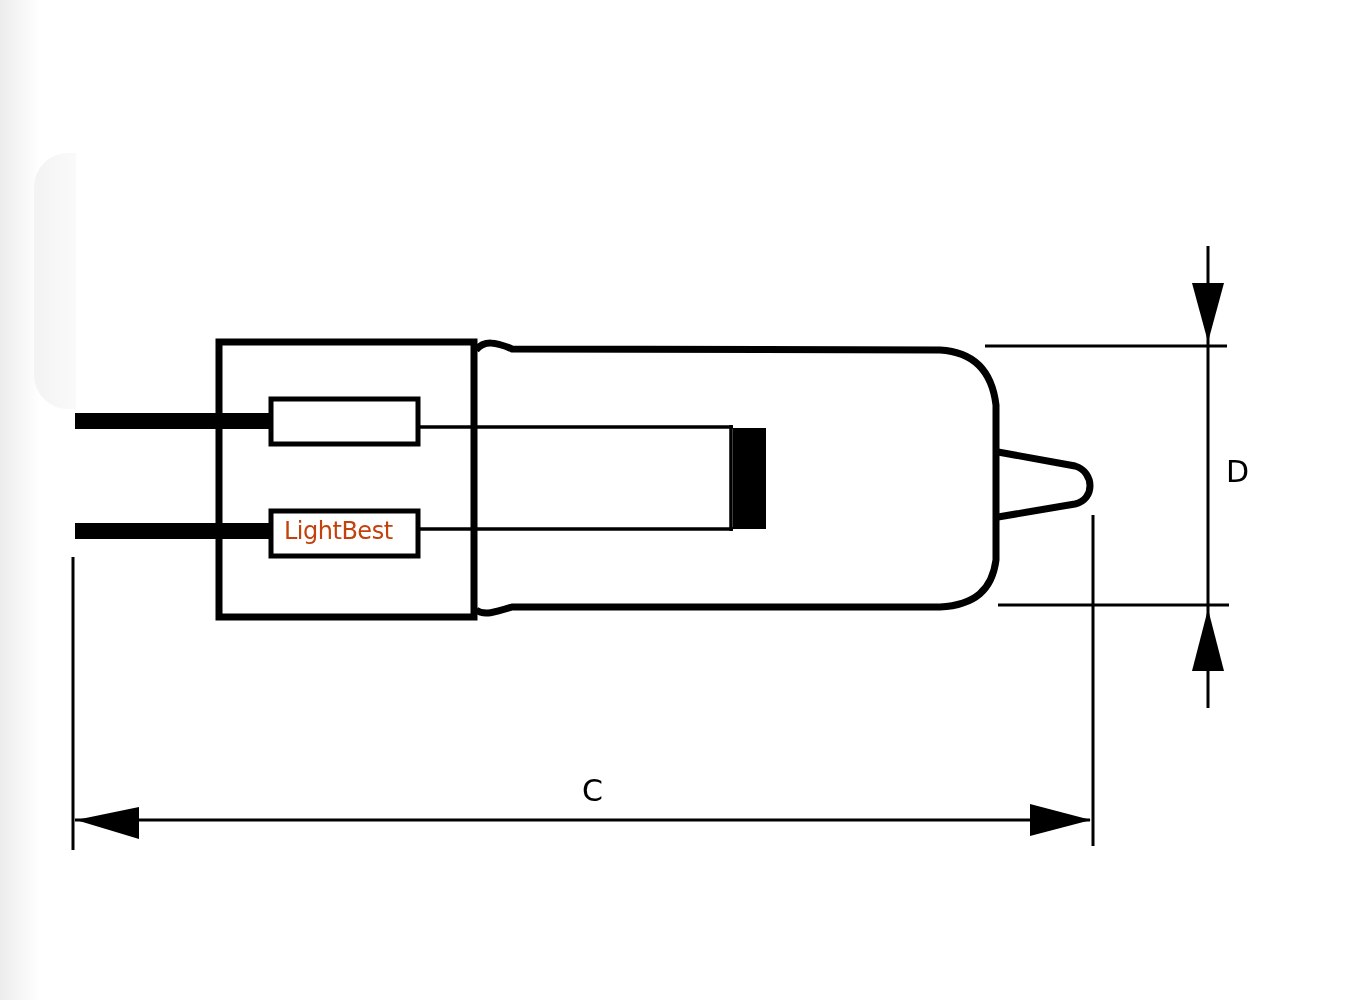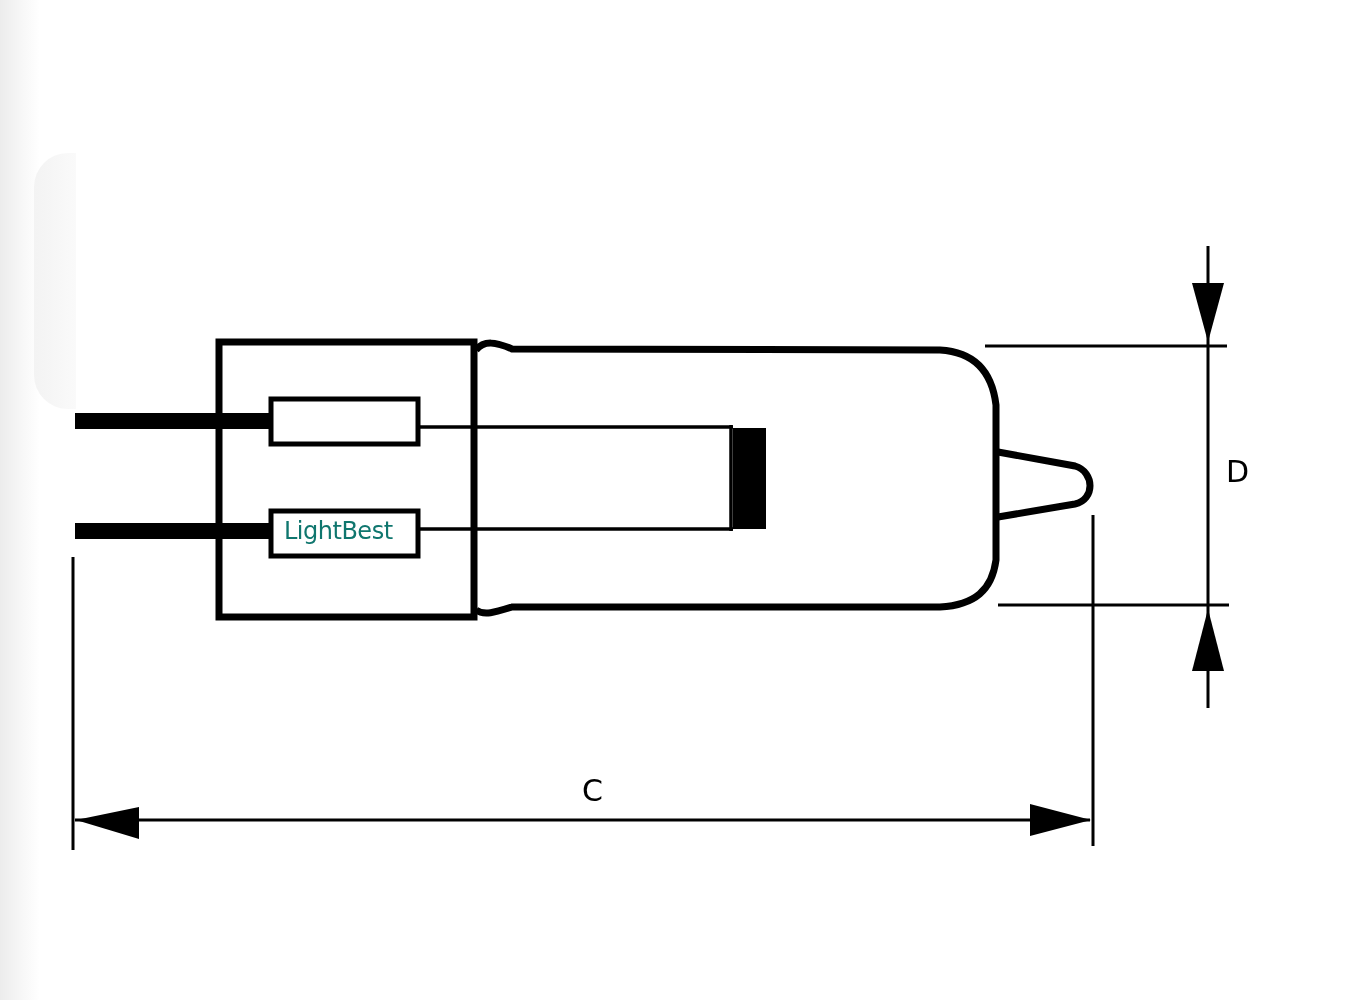--- a/index.html
+++ b/index.html
@@ -13,21 +13,21 @@
       background: linear-gradient(to right, #f3f3f3, #fafafa);
       border-radius: 34px 0 0 34px;
     }
     svg.diagram { position: absolute; left: 0; top: 0; }
     .dim-label {
       position: absolute; font-family: "DejaVu Sans", sans-serif; font-size: 30px;
       color: #000; line-height: 1;
     }
     .watermark {
       position: absolute; font-family: "DejaVu Sans", sans-serif; font-size: 24px;
-      color: #0f766e; line-height: 1; letter-spacing: -0.5px;
+      color: #c2410c; line-height: 1; letter-spacing: -0.5px;
     }
   </style>
 </head>
 <body>
 
 <div class="ghost-panel"></div>
 
 <svg class="diagram" width="1355" height="1000" viewBox="0 0 1355 1000" xmlns="http://www.w3.org/2000/svg">
 
   <g fill="#000">

